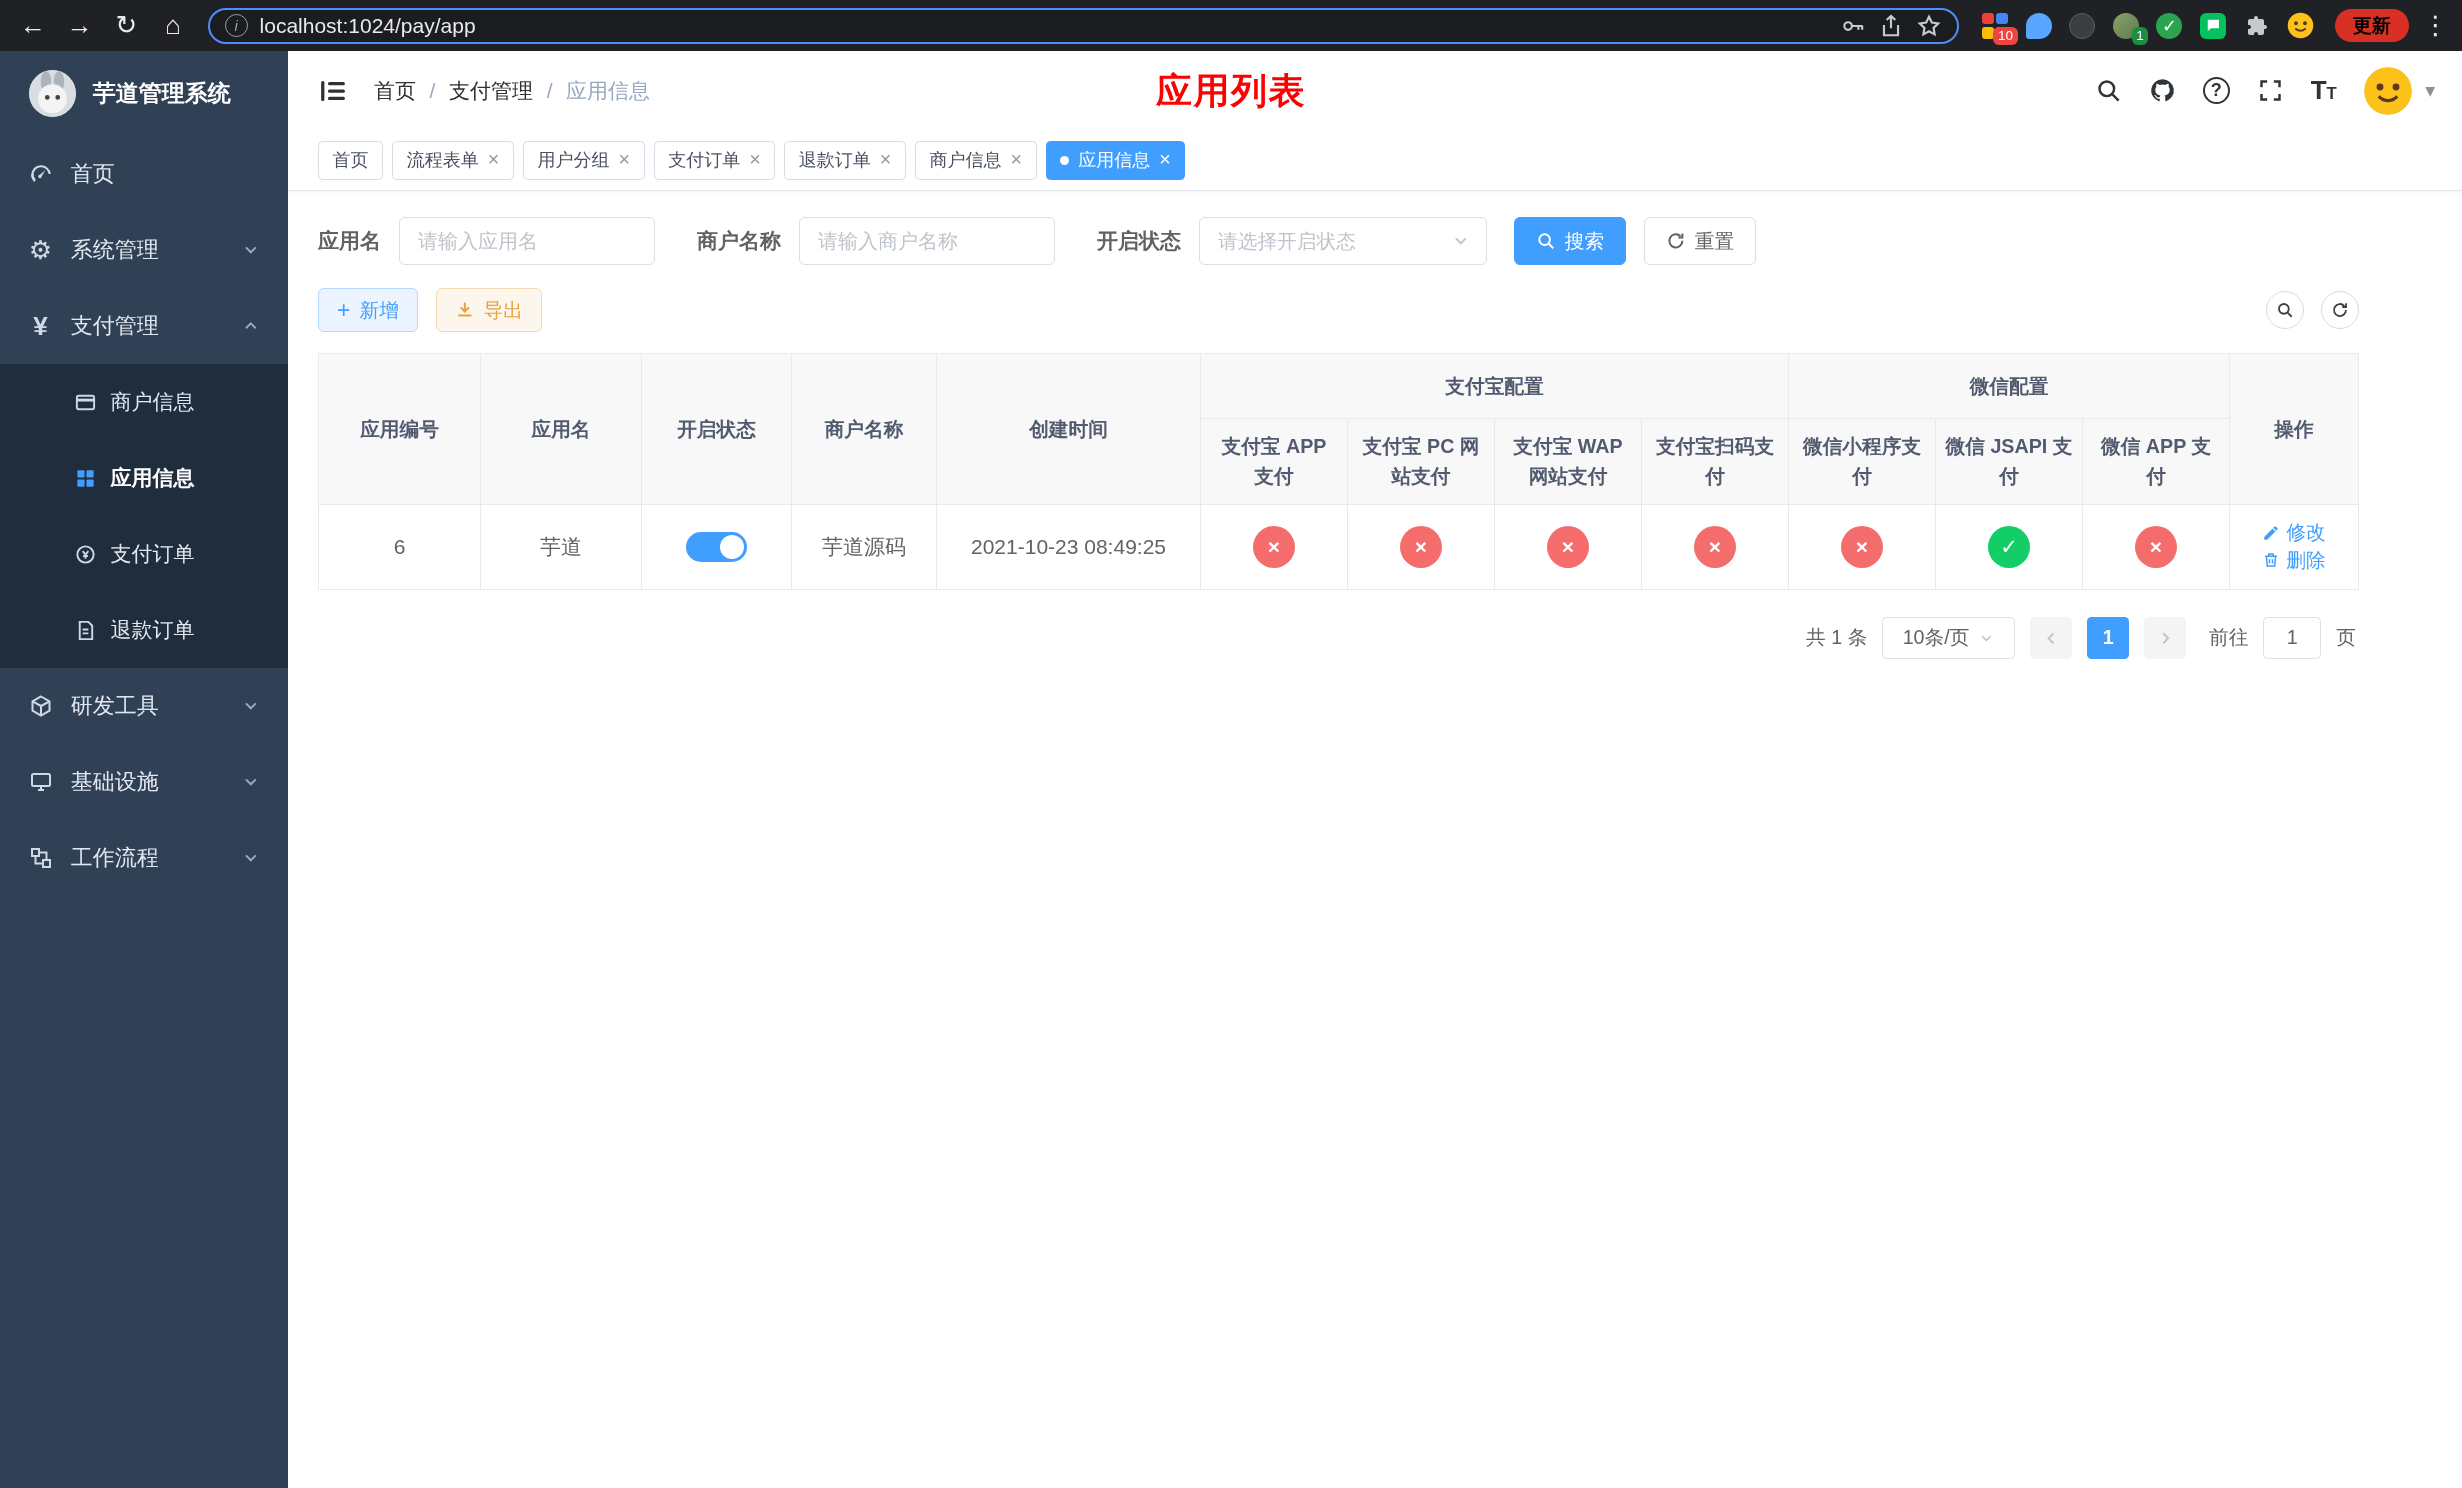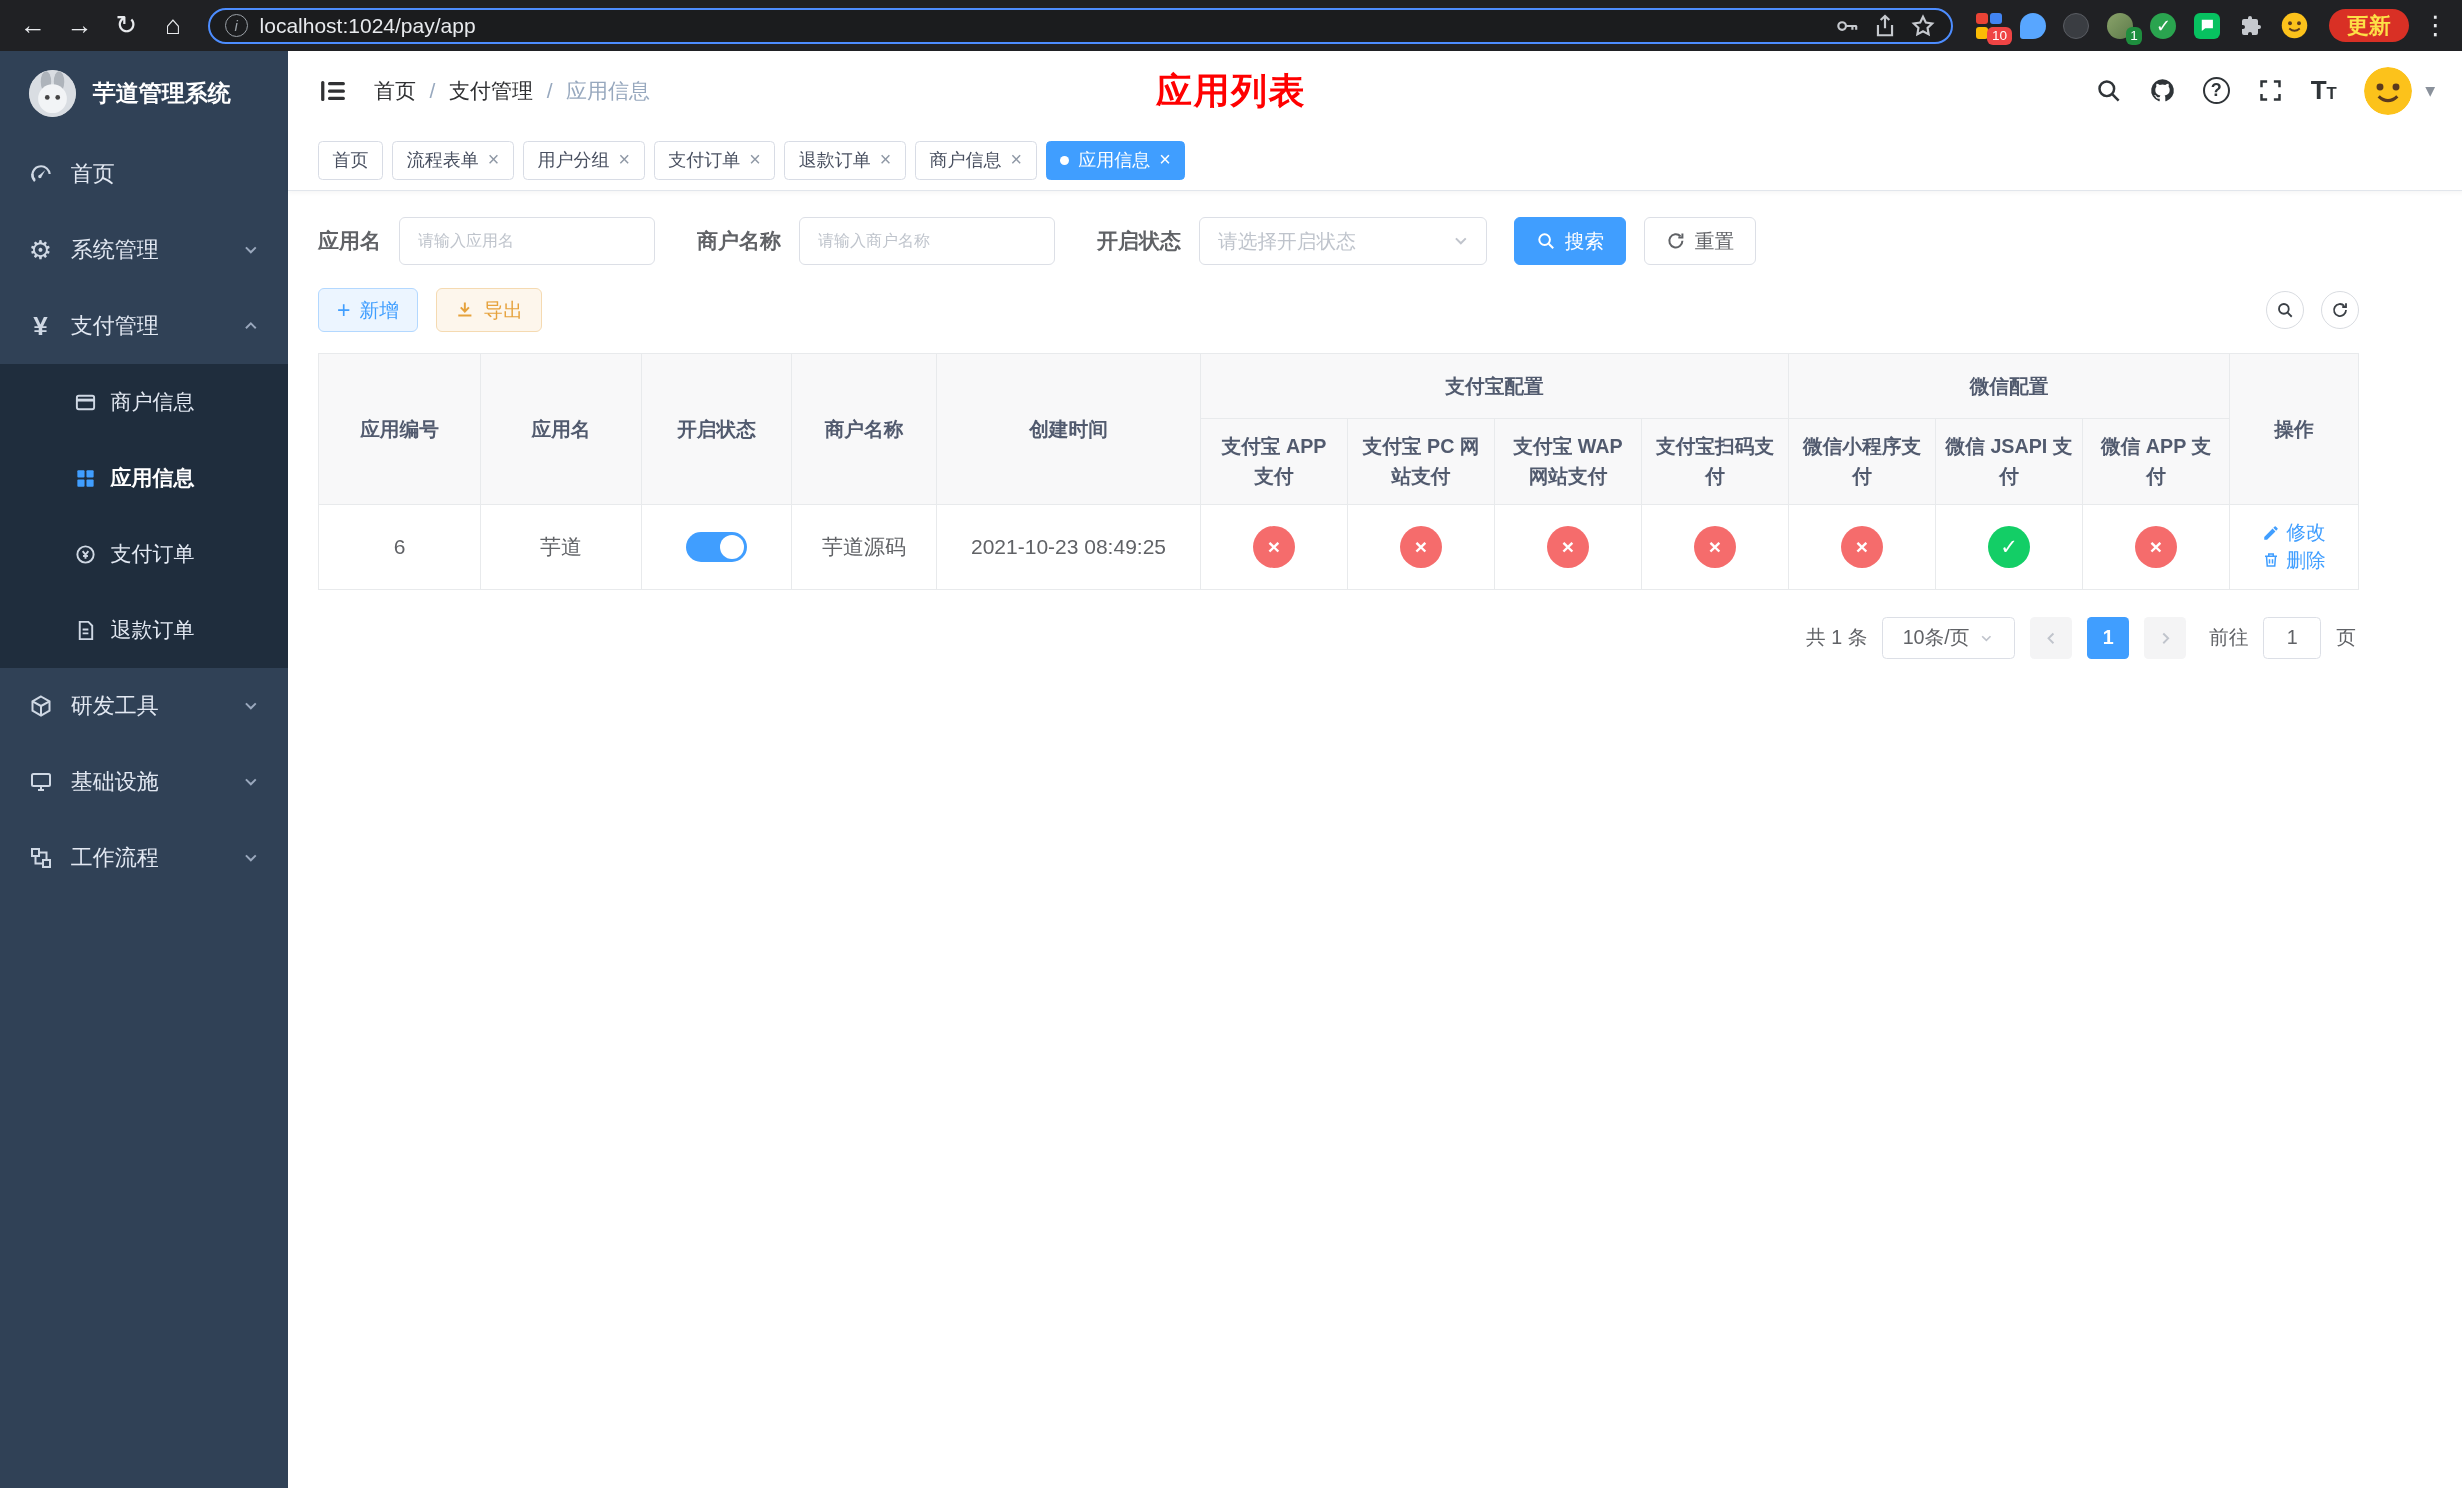--- a/index.html
+++ b/index.html
@@ -20,22 +20,22 @@
   .omni-ic { width:26px; height:26px; color:#c6c9ce; flex:0 0 auto; }
   .ext-group { display:flex; align-items:center; gap:10.6px; margin:0 4.5px; }
   .ext { width:33px; height:33px; position:relative; display:flex; align-items:center; justify-content:center; }
   .badge { position:absolute; right:-6px; bottom:-3px; background:#ef4444; color:#fff; font-size:13.6px;
     border-radius:6px; padding:0.8px 4.5px; line-height:1.2; }
   .badge.green { background:#1e8e3e; }
   .ext-grid { width:26px; height:26px; display:grid; grid-template-columns:1fr 1fr; gap:2.3px; }
   .ext-grid i { border-radius:3px; }
   .dot-ic { width:26px; height:26px; border-radius:50%; }
   .sq-ic { width:26px; height:26px; border-radius:6px; display:flex; align-items:center; justify-content:center; }
-  .update-btn { background:#d93025; color:#fde047; border:none; border-radius:756px; height:33px;
-    padding:0 18px; font-size:22px; font-weight:700; margin:0 6px; }
+  .update-btn { background:#d93025; color:#000000; border:none; border-radius:756px; height:33px;
+    padding:0 18px; font-size:19px; font-weight:700; margin:0 6px; }
   .dots { color:#e8eaed; font-size:26px; width:26px; text-align:center; }
 
   
   .app { display:flex; height:1437px; }
   .sidebar { width:288px; background:#304156; color:#dfe6f0; flex:0 0 auto; }
   .logo { height:85px; display:flex; align-items:center; padding-left:29px; gap:16.7px; }
   .logo-avatar { width:47px; height:47px; border-radius:50%; background:#cfd3d8; overflow:hidden;
     display:flex; align-items:center; justify-content:center; flex:0 0 auto; }
   .logo-title { font-size:23px; font-weight:700; color:#fff; white-space:nowrap; }
   .menu-item { height:76px; display:flex; align-items:center; padding:0 27px; font-size:22px;
@@ -79,21 +79,21 @@
   .tag .x { font-size:19.7px; color:#8f98a5; line-height:1; }
   .tag.active { background:#409EFF; border-color:#409EFF; color:#fff; }
   .tag.active .x { color:#fff; }
   .tag .dot { width:9px; height:9px; border-radius:50%; background:#fff; }
 
   
   .page { padding:26px 106px 0 30px; }
   .filters { display:flex; align-items:center; }
   .f-label { font-size:21px; font-weight:700; color:#606266; margin-right:18px; white-space:nowrap; }
   .f-input { width:256px; height:48px; border:1.5px solid #dcdfe6; border-radius:6px;
-    padding:0 18px; font-size:16px; color:#606266; outline:none; background:#fff;
+    padding:0 18px; font-size:20px; color:#606266; outline:none; background:#fff;
     font-family:"Liberation Sans","DejaVu Sans",sans-serif; }
   .f-input::placeholder { color:#bfc4cc; }
   .f-group { display:flex; align-items:center; margin-right:42px; }
   .f-select { width:288px; height:48px; border:1.5px solid #dcdfe6; border-radius:6px;
     display:flex; align-items:center; padding:0 15px 0 18px; background:#fff; cursor:pointer; }
   .f-select .ph { font-size:19.7px; color:#bfc4cc; flex:1; }
   .f-select .chev { width:19.7px; height:19.7px; color:#c0c4cc; }
   .btn { height:48px; border-radius:6px; font-size:19.7px; display:inline-flex; align-items:center;
     gap:9px; padding:0 21px; cursor:pointer; border:1.5px solid transparent; white-space:nowrap;
     font-family:"Liberation Sans","DejaVu Sans",sans-serif; }

